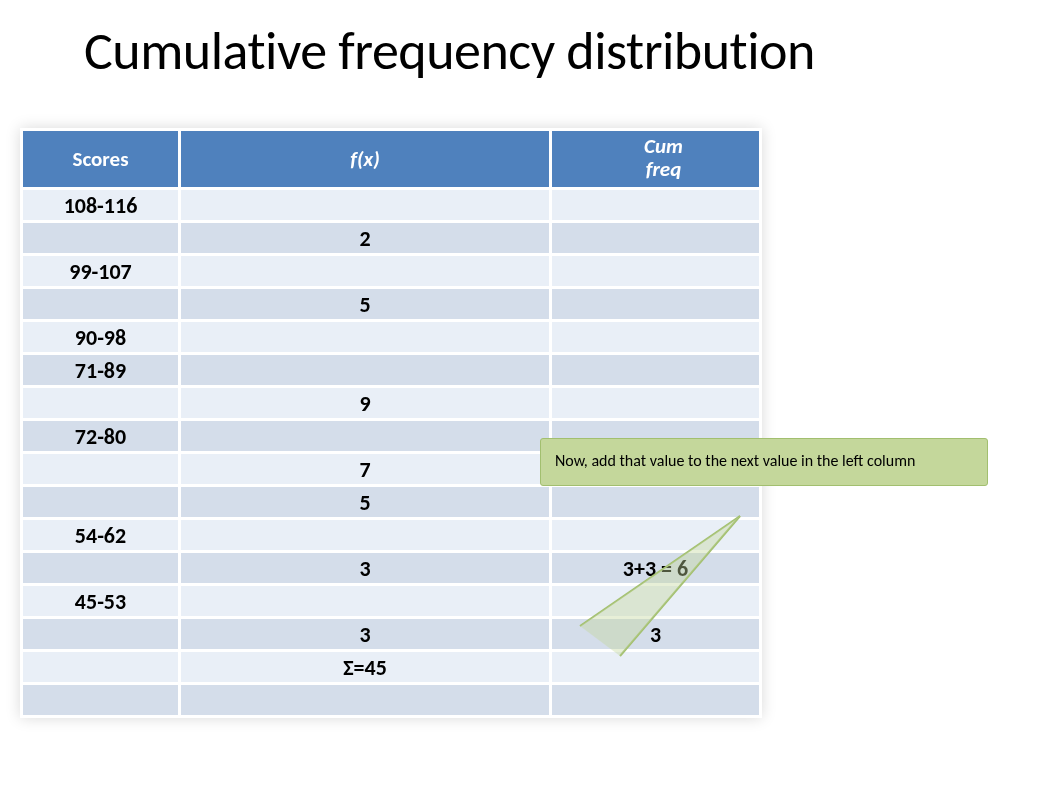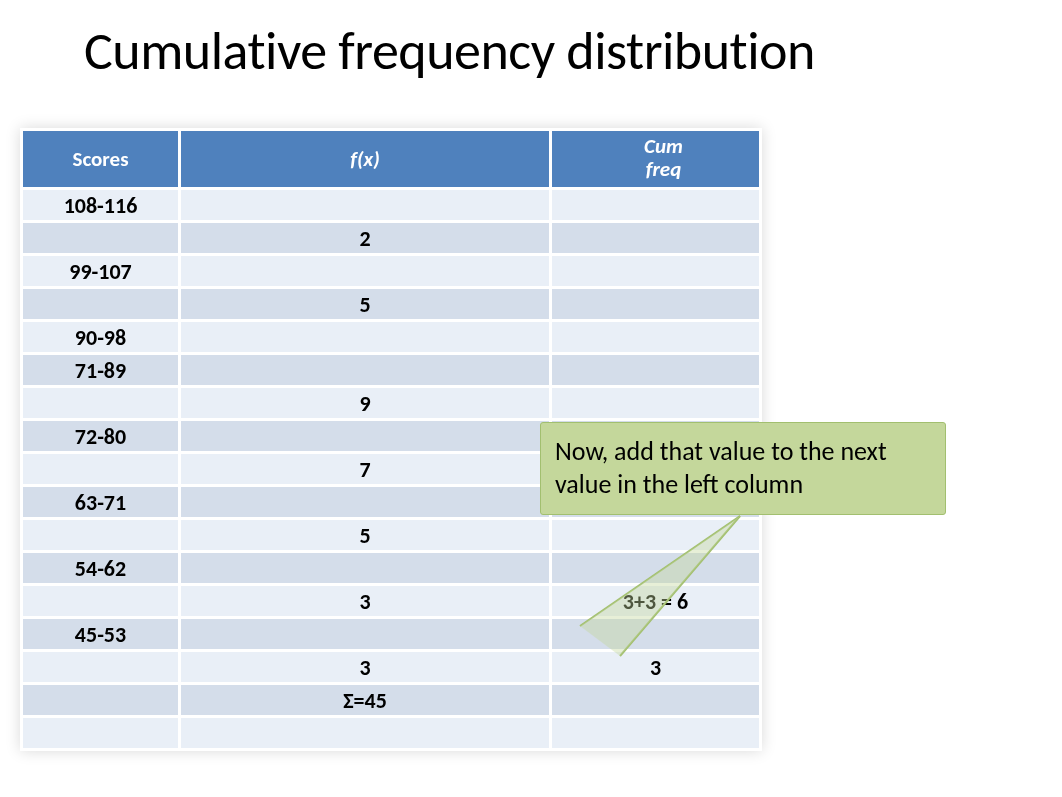--- a/index.html
+++ b/index.html
@@ -76,28 +76,28 @@
     height: 30px;
     vertical-align: middle;
   }
   
   table.freq tbody tr:nth-child(odd)  td { background: #e9eff7; }
   table.freq tbody tr:nth-child(even) td { background: #d4ddea; }
 
   
   .callout {
     position: absolute;
-    top: 422px;
+    top: 438px;
     left: 540px;
-    width: 406px;
+    width: 448px;
     background: #c4d79b;
     border: 1px solid #a2bf6f;
     border-radius: 3px;
     padding: 12px 14px 14px 14px;
-    font-size: 26px;
+    font-size: 16px;
     line-height: 1.25;
     color: #000;
     box-sizing: border-box;
     z-index: 5;
     box-shadow: 0 0 0 rgba(0,0,0,0);
   }
   .callout-tail {
     position: absolute;
     top: 516px;
     left: 560px;
@@ -189,25 +189,20 @@
           <td></td>
           <td></td>
         </tr>
         <tr>
           <td></td>
           <td style="font-weight:700">7</td>
           <td></td>
         </tr>
 
         <tr>
-          <td style="font-weight:700">63-71</td>
-          <td></td>
-          <td></td>
-        </tr>
-        <tr>
           <td></td>
           <td style="font-weight:700">5</td>
           <td></td>
         </tr>
 
         <tr>
           <td style="font-weight:700">54-62</td>
           <td></td>
           <td></td>
         </tr>

